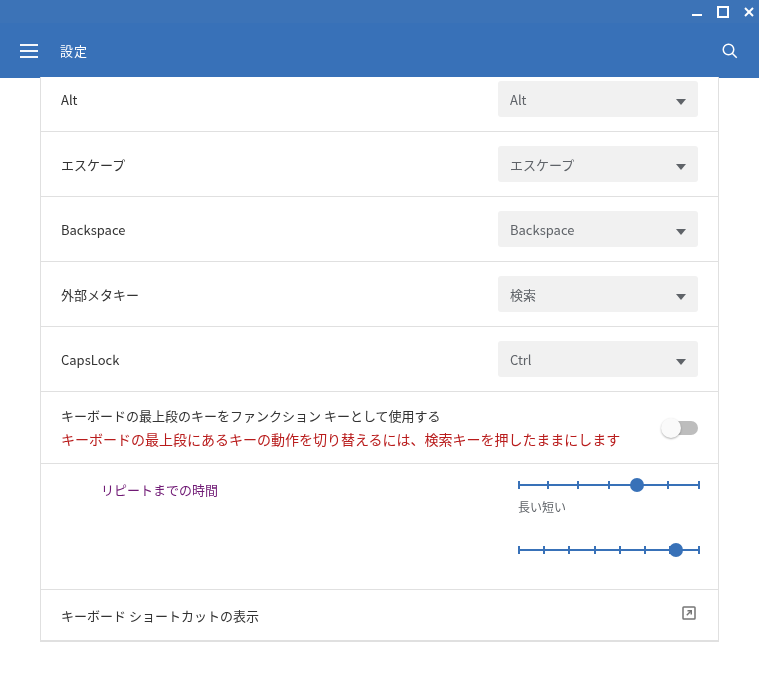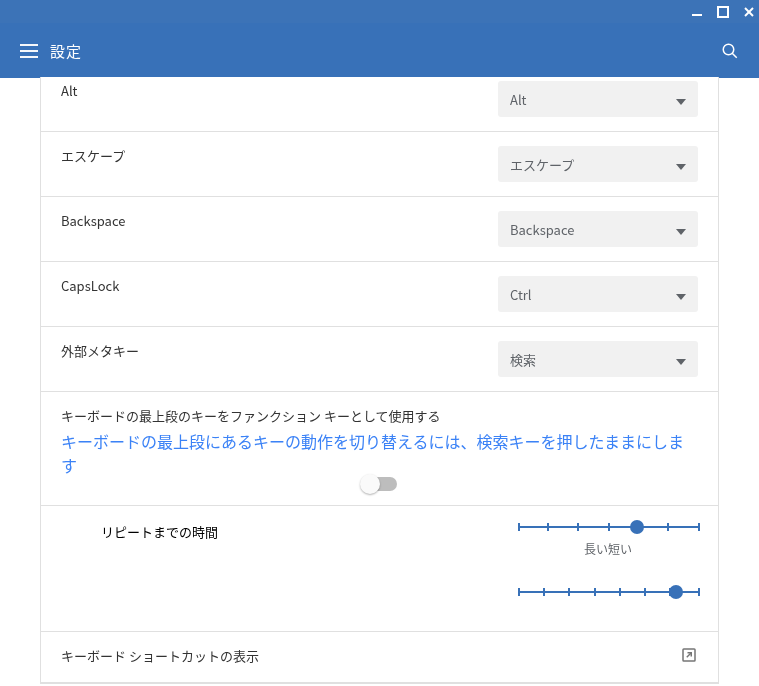--- a/index.html
+++ b/index.html
@@ -35,78 +35,78 @@
     align-items: center;
     padding: 0 10px;
     color: #fff;
   }
   .appbar .menu-icon {
     width: 38px; height: 38px;
     display: flex; align-items: center; justify-content: center;
     color: #fff; opacity: 0.95;
   }
   .appbar .title {
-    font-size: 15px;
-    margin-left: 2px;
+    font-size: 13px;
+    margin-left: 12px;
     letter-spacing: 1px;
   }
   .appbar .search-icon {
     margin-left: auto;
     width: 38px; height: 38px;
     display:flex; align-items:center; justify-content:center;
   }
   .content {
     padding: 0 40px;
   }
   .panel {
     background: #fff;
     border: 1px solid #e0e0e0;
     border-top: none;
     margin-top: -1px;
   }
   .row {
     border-bottom: 1px solid #e0e0e0;
     padding: 14px 20px;
     display: flex;
-    align-items: flex-start;
+    align-items: center;
     min-height: 48px;
   }
   .row.partial-top {
     padding-top: 4px;
     min-height: 34px;
   }
   .row .label {
     flex: 1;
     color: #333;
     font-size: 13px;
   }
   .row .sublabel {
-    color: #3b82f6;
-    font-size: 16px;
+    color: #b91c1c;
+    font-size: 14px;
     margin-top: 4px;
   }
   .select {
     background: #f1f1f1;
     border-radius: 3px;
     width: 200px;
     height: 36px;
     display: flex;
     align-items: center;
     padding: 0 12px;
     color: #5f6368;
     font-size: 13px;
     position: relative;
   }
   .select .caret {
     margin-left: auto;
     color: #5f6368;
   }
   .row.stack { display:block; }
   .row.stack .stack-head {
-    display:flex; align-items:center;flex-direction:column;
+    display:flex; align-items:center;
   }
   .toggle {
     width: 34px; height: 14px; border-radius: 8px;
     position: relative;
     flex: 0 0 auto;
   }
   .toggle .knob {
     position: absolute; width: 20px; height: 20px; border-radius: 50%;
     top: -3px;
     box-shadow: 0 1px 2px rgba(0,0,0,0.3);
@@ -140,21 +140,21 @@
   .repeat-group {
     padding: 0 20px 18px 20px;
     border-bottom: 1px solid #e0e0e0;
   }
   .repeat-row {
     display:flex; align-items:flex-start; padding: 14px 0;
   }
   .repeat-row .rlabel {
     width: 380px;
     padding-left: 40px;
-    color:#000000;
+    color:#701a75;
     font-size:13px;
     padding-top: 2px;
   }
   .slider-block {
     flex:1;
     max-width: 180px;
     margin-left:auto;
   }
   .slider {
     position: relative;
@@ -169,21 +169,21 @@
   }
   .slider .track .tick {
     position:absolute; top:-3px; width:2px; height:8px; background:#3871b8;
   }
   .slider .thumb {
     position:absolute; width:14px; height:14px; border-radius:50%;
     background:#3871b8; top:0;
     transform: translateX(-50%);
   }
   .slider-labels {
-    display:flex; justify-content:center;
+    display:flex; justify-content:flex-start;
     color:#5f6368; font-size:12px; margin-top:6px;
   }
   .row.nav {
     justify-content: space-between;
   }
   .external-icon { color:#757575; }
 </style>
 </head>
 <body>
 
@@ -248,32 +248,32 @@
         <div class="row">
           <div class="label">Backspace</div>
           <div class="select">
             <span>Backspace</span>
             <span class="caret"><svg width="10" height="6" viewBox="0 0 10 6">
                 <path d="M0 0 L5 6 L10 0 Z" fill="#5f6368"></path>
               </svg></span>
           </div>
         </div>
         <div class="row">
+          <div class="label">外部メタキー</div>
+          <div class="select">
+            <span>検索</span>
+            <span class="caret"><svg width="10" height="6" viewBox="0 0 10 6">
+                <path d="M0 0 L5 6 L10 0 Z" fill="#5f6368"></path>
+              </svg></span>
+          </div>
+        </div>
+        <div class="row">
           <div class="label">CapsLock</div>
           <div class="select">
             <span>Ctrl</span>
-            <span class="caret"><svg width="10" height="6" viewBox="0 0 10 6">
-                <path d="M0 0 L5 6 L10 0 Z" fill="#5f6368"></path>
-              </svg></span>
-          </div>
-        </div>
-        <div class="row">
-          <div class="label">外部メタキー</div>
-          <div class="select">
-            <span>検索</span>
             <span class="caret"><svg width="10" height="6" viewBox="0 0 10 6">
                 <path d="M0 0 L5 6 L10 0 Z" fill="#5f6368"></path>
               </svg></span>
           </div>
         </div>
       </div>
 
     <div class="row stack">
       <div class="stack-head">
         <div style="flex:1">

